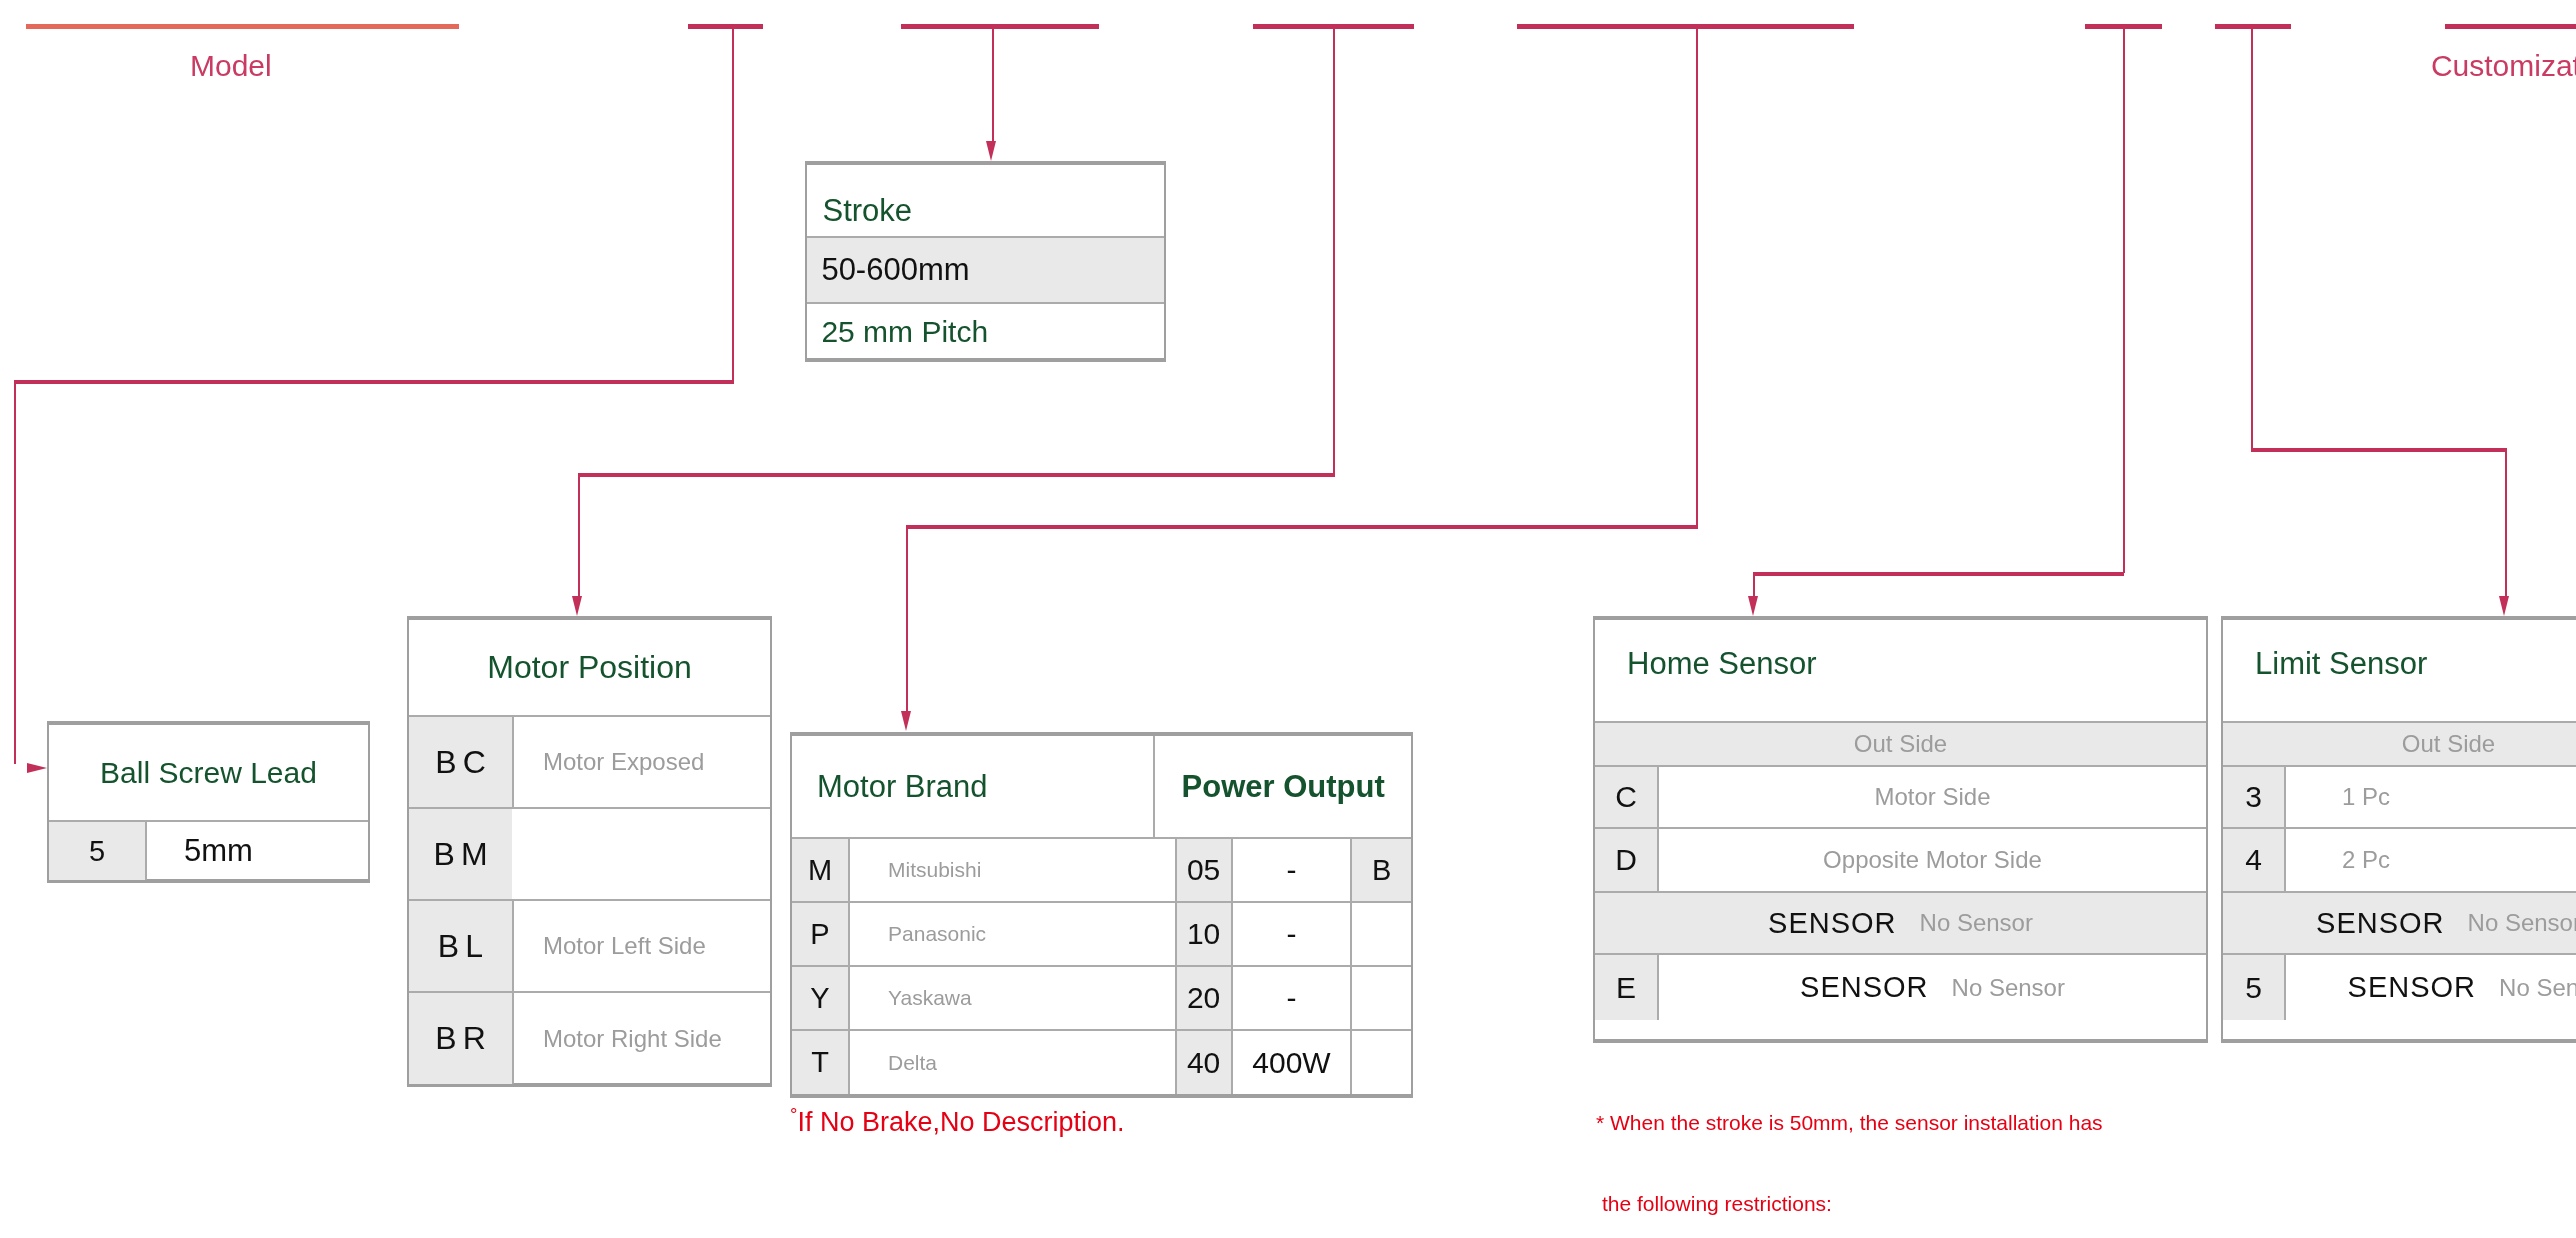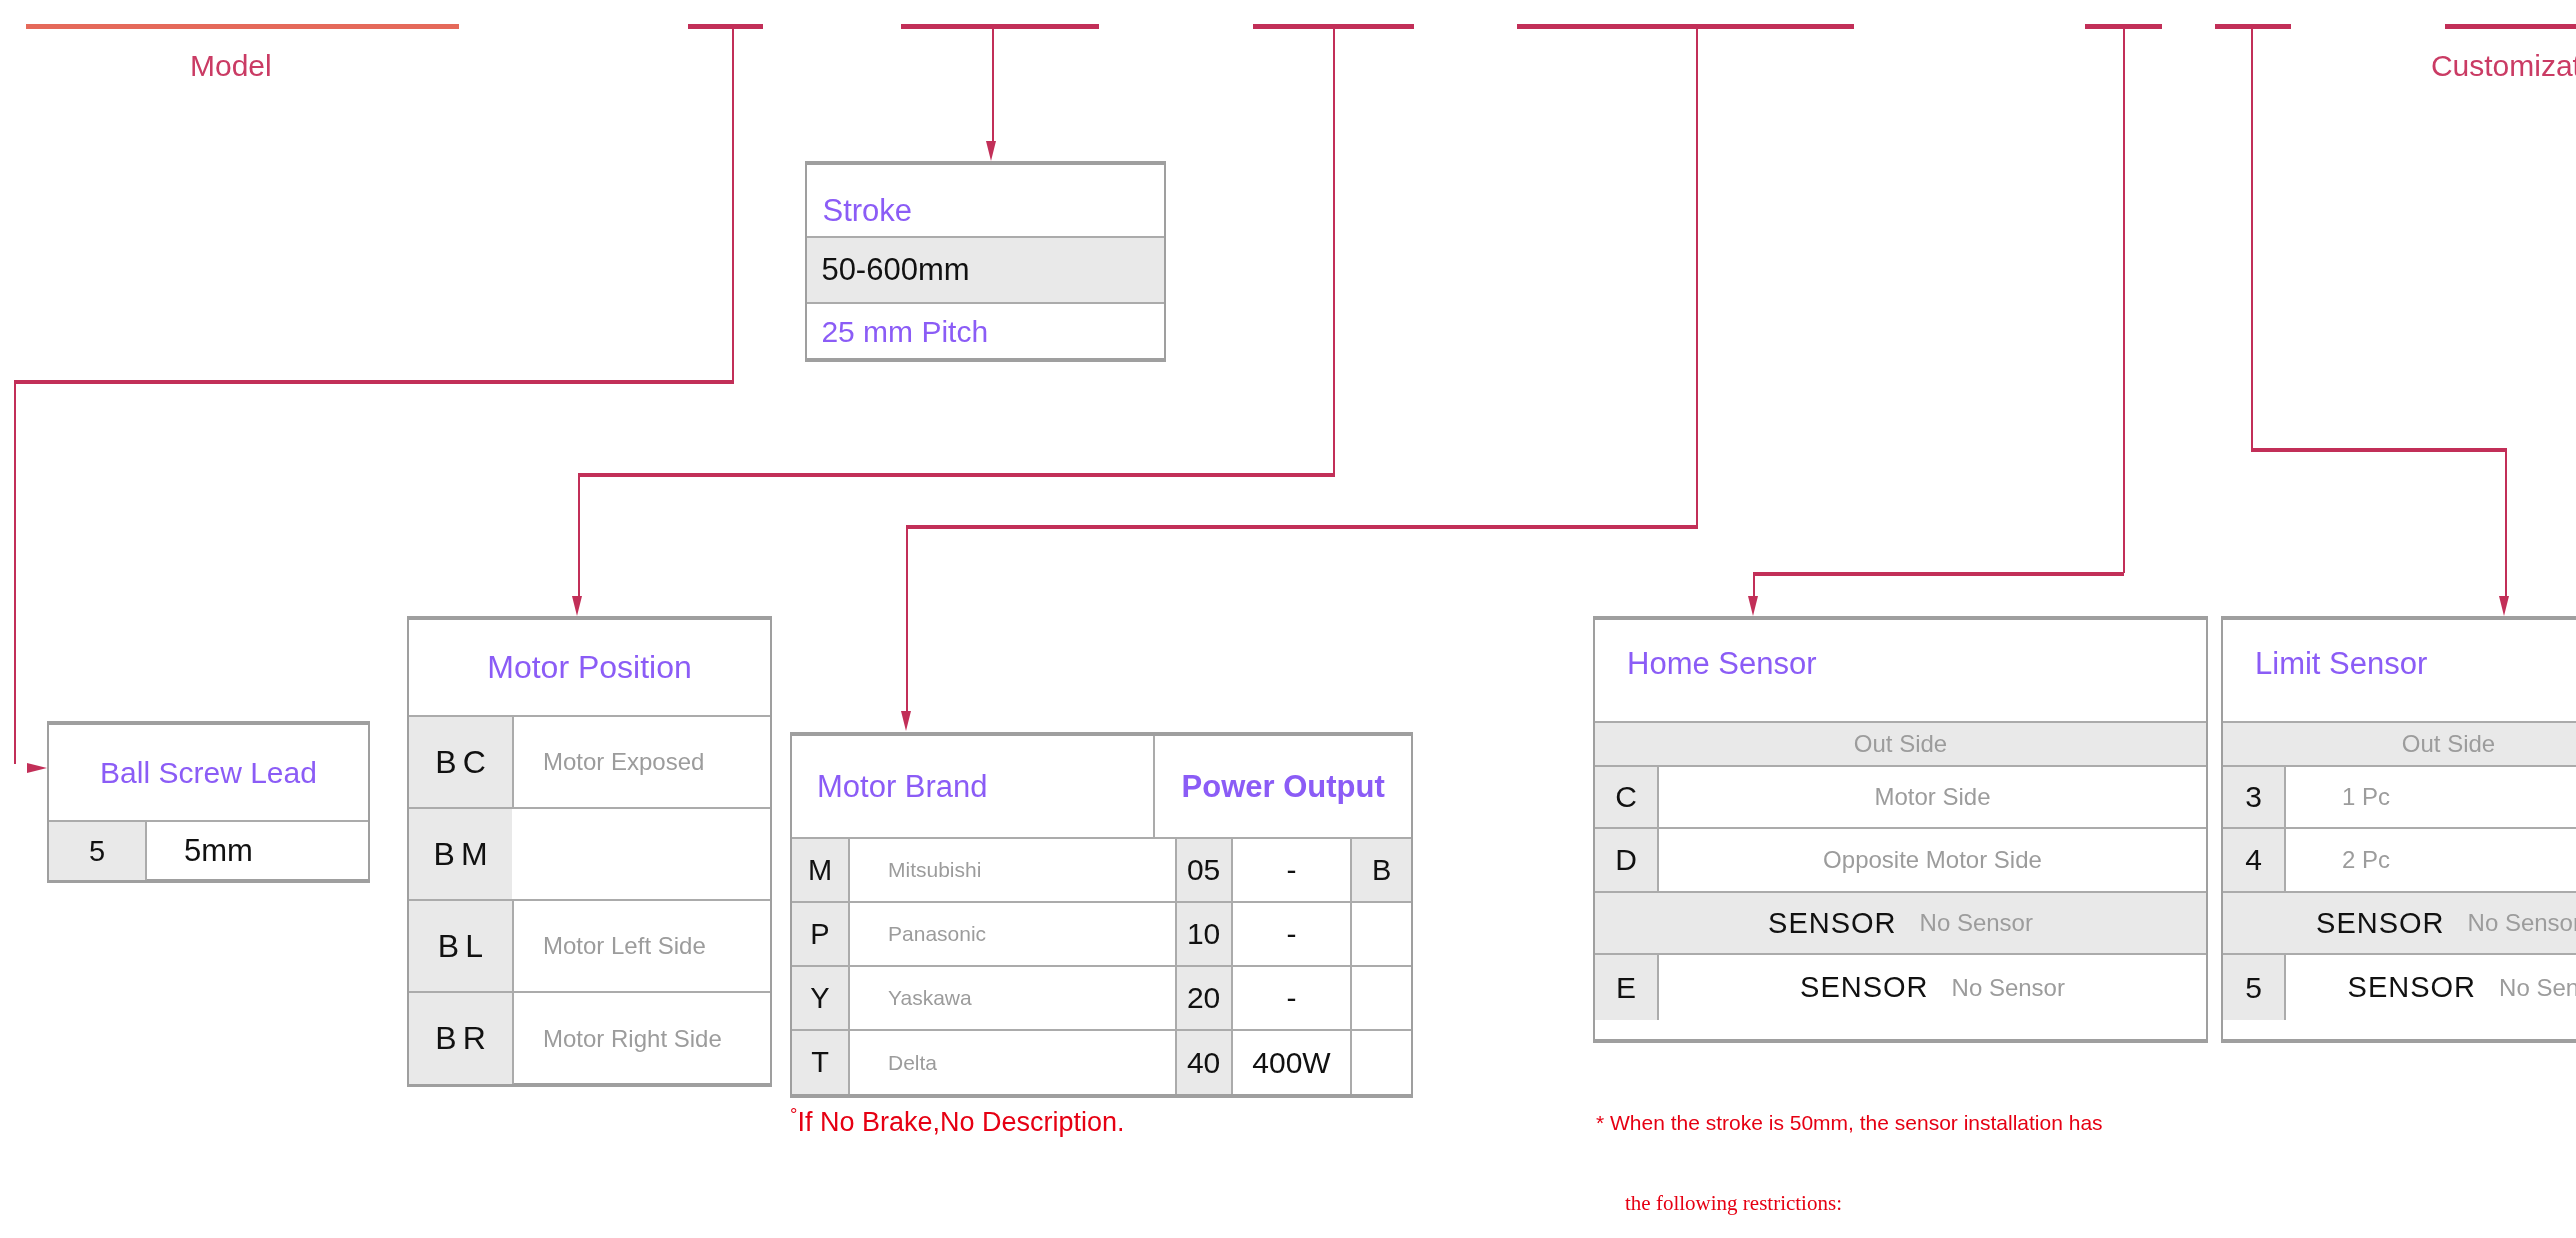--- a/index.html
+++ b/index.html
@@ -16,21 +16,21 @@
            border-bottom:5.7px solid transparent;border-left:20.6px solid #c22f58;}
   
   .lbl{position:absolute;color:#ca3b64;font-size:30px;white-space:nowrap;}
   
   .tbl{position:absolute;box-sizing:border-box;border:2.1px solid #9f9f9f;
        border-top-width:4.6px;border-bottom-width:4.6px;background:#fff;}
   .tbl *{box-sizing:border-box;}
   .row{display:flex;align-items:center;width:100%;}
   .row.bt{border-top:2.1px solid #ababab;}
   .graybg{background:#e9e9e9;}
-  .pink{color:#8b5cf6;}
+  .pink{color:#14532d;}
   .graytx{color:#9c9c9c;}
   .cell{display:flex;align-items:center;height:100%;}
   .bl4{border-left:2.1px solid #ababab;}
   
   .stroke-hdr{height:71px;align-items:flex-end;padding:0 0 7.2px 15.5px;font-size:31px;}
   .stroke-mid{height:66px;padding-left:14.4px;font-size:31px;}
   .stroke-bot{height:58px;padding-left:14.4px;font-size:30px;}
   
   .ball-hdr{height:95px;justify-content:center;font-size:30px;}
   .ball-row{height:60px;}
@@ -64,21 +64,21 @@
   .ls-code{width:61px;}
   .sn-desc{flex:1;justify-content:center;font-size:24px;border-left:2.1px solid #ababab;}
   .ls-desc{flex:1;padding-left:56px;font-size:24px;border-left:2.1px solid #ababab;}
   .sn-desc2{flex:1;justify-content:center;gap:23px;border-left:2.1px solid #ababab;}
   .sensor-big{font-size:29px;letter-spacing:1px;color:#111;}
   .nosensor{font-size:24px;color:#9c9c9c;}
   
   .note-red{position:absolute;color:#e60013;font-size:27px;white-space:pre;}
   .note-red .sup{font-size:18.5px;vertical-align:super;}
   .footnote{position:absolute;color:#e60013;font-size:21px;line-height:27px;white-space:pre;}
-  .footnote .indent{margin-left:29px;font-family:Liberation Serif, serif;}
+  .footnote .indent{margin-left:6px;}
 </style>
 </head>
 <body>
 
 <div class="canvas">
 
   <div class="tick salmon" style="left:26px;width:433px;"></div>
   <div class="tick" style="left:688px;width:75px;"></div>
   <div class="tick" style="left:901px;width:198px;"></div>
   <div class="tick" style="left:1253px;width:161px;"></div>

